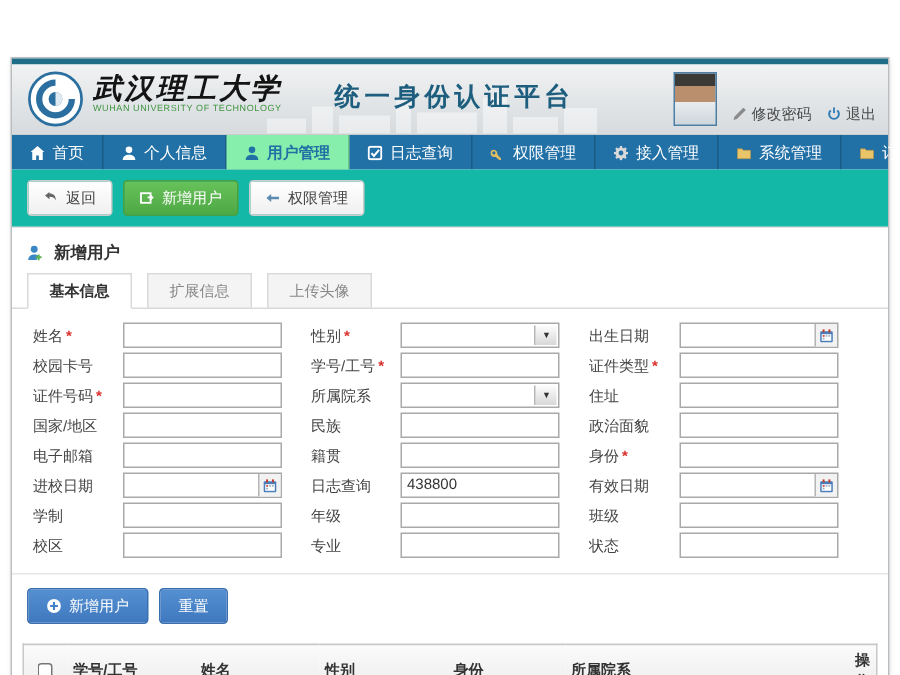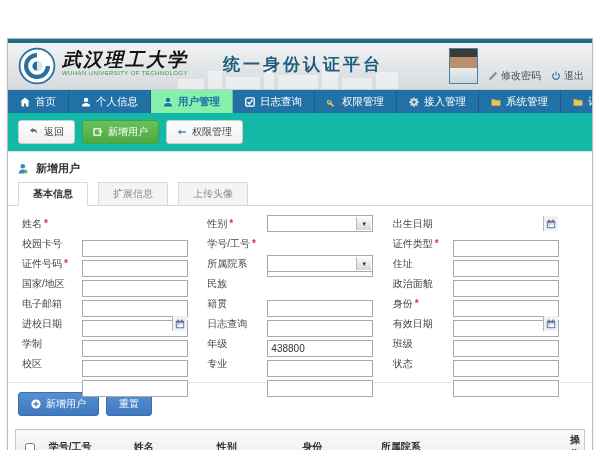--- a/index.html
+++ b/index.html
@@ -46,21 +46,21 @@
   .tab{padding:4px 14px;border:1px solid #d9d9d9;border-bottom:none;background:#f4f4f4;color:#888;
        margin-bottom:-1px;cursor:pointer;font-size:10px;border-bottom:1px solid #d9d9d9;}
   .tab.active{background:#fff;color:#333;font-weight:bold;border-bottom:1px solid #fff;}
   
   .form-grid{display:grid;grid-template-columns:1fr 1fr 1fr;row-gap:3px;padding:9px 14px 10px;border-bottom:1px solid #e6e6e6;}
   .field{display:flex;align-items:center;height:17px;}
   .lbl{width:60px;flex:none;color:#444;}
   .req{color:#d9302c;margin-left:2px;font-weight:bold;}
   .ctrl{width:106px;position:relative;height:17px;box-sizing:border-box;}
   .txt{width:100%;height:17px;box-sizing:border-box;border:1px solid #a9a9a9;font-size:10px;
-       padding:0 3px;font-family:inherit;color:#333;background:#fff;margin-top:25px;}
+       padding:0 3px;font-family:inherit;color:#333;background:#fff;}
   .txt.date{padding-right:17px;}
   .cal{position:absolute;right:1px;top:1px;bottom:1px;width:14px;background:#f2f2f2;border-left:1px solid #b5b5b5;
        display:flex;align-items:center;justify-content:center;cursor:pointer;}
   .cal svg{width:10px;height:10px;}
   .sel{border:1px solid #a9a9a9;background:#fff;cursor:pointer;}
   .sel .arrow{position:absolute;right:1px;top:1px;bottom:1px;width:14px;font-size:6px;color:#333;
        background:linear-gradient(#fdfdfd,#d7d7d7);border-left:1px solid #b5b5b5;
        display:flex;align-items:center;justify-content:center;}
   
   .actions{padding:9px 10px 11px;display:flex;gap:7px;}

